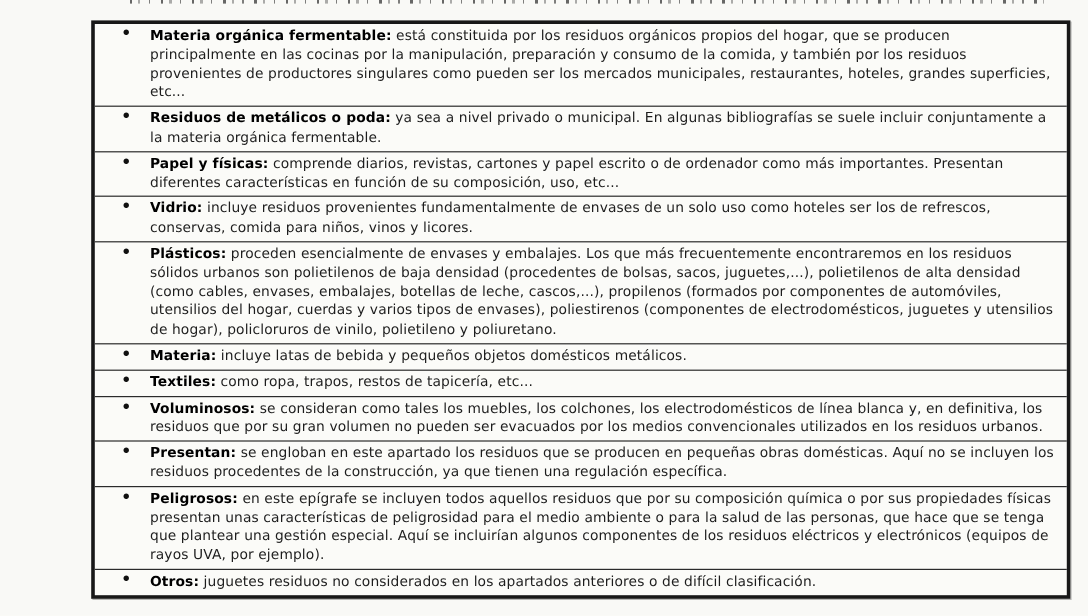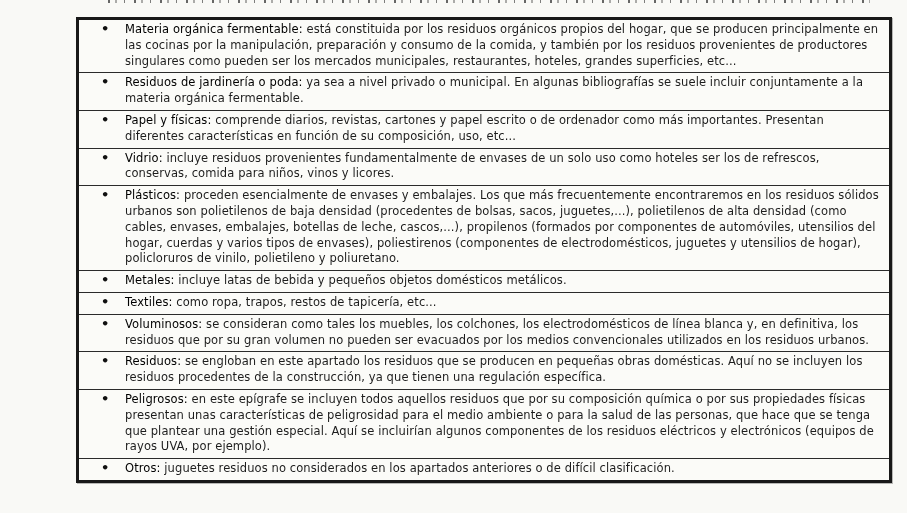--- a/index.html
+++ b/index.html
@@ -53,21 +53,21 @@
   }
   .bullet {
     position: absolute;
     left: 22px;
     top: 1px;
     font-size: 13px;
     font-weight: 700;
     color: #101010;
   }
   .term {
-    font-weight: 400;
+    font-weight: 700;
     color: #000;
   }
   .desc {
     color: #1d1d1d;
     text-align: center;
   }
 </style>
 </head>
 <body>
 
@@ -76,21 +76,21 @@
 <div class="frame">
 
   <div class="row">
     <span class="bullet">•</span>
     <span class="term">Materia orgánica fermentable:</span>
     <span class="desc">está constituida por los residuos orgánicos propios del hogar, que se producen principalmente en las cocinas por la manipulación, preparación y consumo de la comida, y también por los residuos provenientes de productores singulares como pueden ser los mercados municipales, restaurantes, hoteles, grandes superficies, etc...</span>
   </div>
 
   <div class="row">
     <span class="bullet">•</span>
-    <span class="term">Residuos de jardinería o poda:</span>
+    <span class="term">Residuos de metálicos o poda:</span>
     <span class="desc">ya sea a nivel privado o municipal. En algunas bibliografías se suele incluir conjuntamente a la materia orgánica fermentable.</span>
   </div>
 
   <div class="row">
     <span class="bullet">•</span>
     <span class="term">Papel y físicas:</span>
     <span class="desc">comprende diarios, revistas, cartones y papel escrito o de ordenador como más importantes. Presentan diferentes características en función de su composición, uso, etc...</span>
   </div>
 
   <div class="row">
@@ -100,39 +100,39 @@
   </div>
 
   <div class="row">
     <span class="bullet">•</span>
     <span class="term">Plásticos:</span>
     <span class="desc">proceden esencialmente de envases y embalajes. Los que más frecuentemente encontraremos en los residuos sólidos urbanos son polietilenos de baja densidad (procedentes de bolsas, sacos, juguetes,...), polietilenos de alta densidad (como cables, envases, embalajes, botellas de leche, cascos,...), propilenos (formados por componentes de automóviles, utensilios del hogar, cuerdas y varios tipos de envases), poliestirenos (componentes de electrodomésticos, juguetes y utensilios de hogar), policloruros de vinilo, polietileno y poliuretano.</span>
   </div>
 
   <div class="row">
     <span class="bullet">•</span>
-    <span class="term">Metales:</span>
+    <span class="term">Materia:</span>
     <span class="desc">incluye latas de bebida y pequeños objetos domésticos metálicos.</span>
   </div>
 
   <div class="row">
     <span class="bullet">•</span>
     <span class="term">Textiles:</span>
     <span class="desc">como ropa, trapos, restos de tapicería, etc...</span>
   </div>
 
   <div class="row">
     <span class="bullet">•</span>
     <span class="term">Voluminosos:</span>
     <span class="desc">se consideran como tales los muebles, los colchones, los electrodomésticos de línea blanca y, en definitiva, los residuos que por su gran volumen no pueden ser evacuados por los medios convencionales utilizados en los residuos urbanos.</span>
   </div>
 
   <div class="row">
     <span class="bullet">•</span>
-    <span class="term">Residuos:</span>
+    <span class="term">Presentan:</span>
     <span class="desc">se engloban en este apartado los residuos que se producen en pequeñas obras domésticas. Aquí no se incluyen los residuos procedentes de la construcción, ya que tienen una regulación específica.</span>
   </div>
 
   <div class="row">
     <span class="bullet">•</span>
     <span class="term">Peligrosos:</span>
     <span class="desc">en este epígrafe se incluyen todos aquellos residuos que por su composición química o por sus propiedades físicas presentan unas características de peligrosidad para el medio ambiente o para la salud de las personas, que hace que se tenga que plantear una gestión especial. Aquí se incluirían algunos componentes de los residuos eléctricos y electrónicos (equipos de rayos UVA, por ejemplo).</span>
   </div>
 
   <div class="row">

